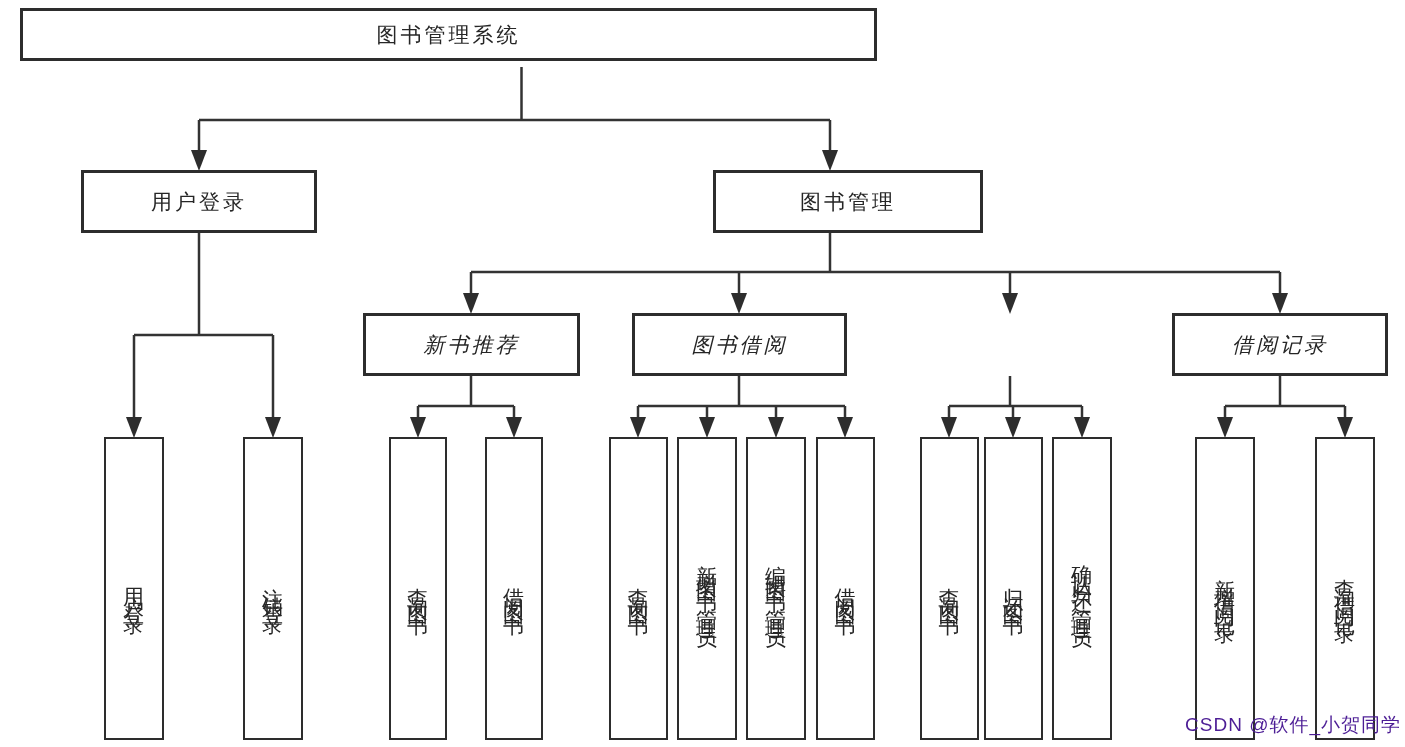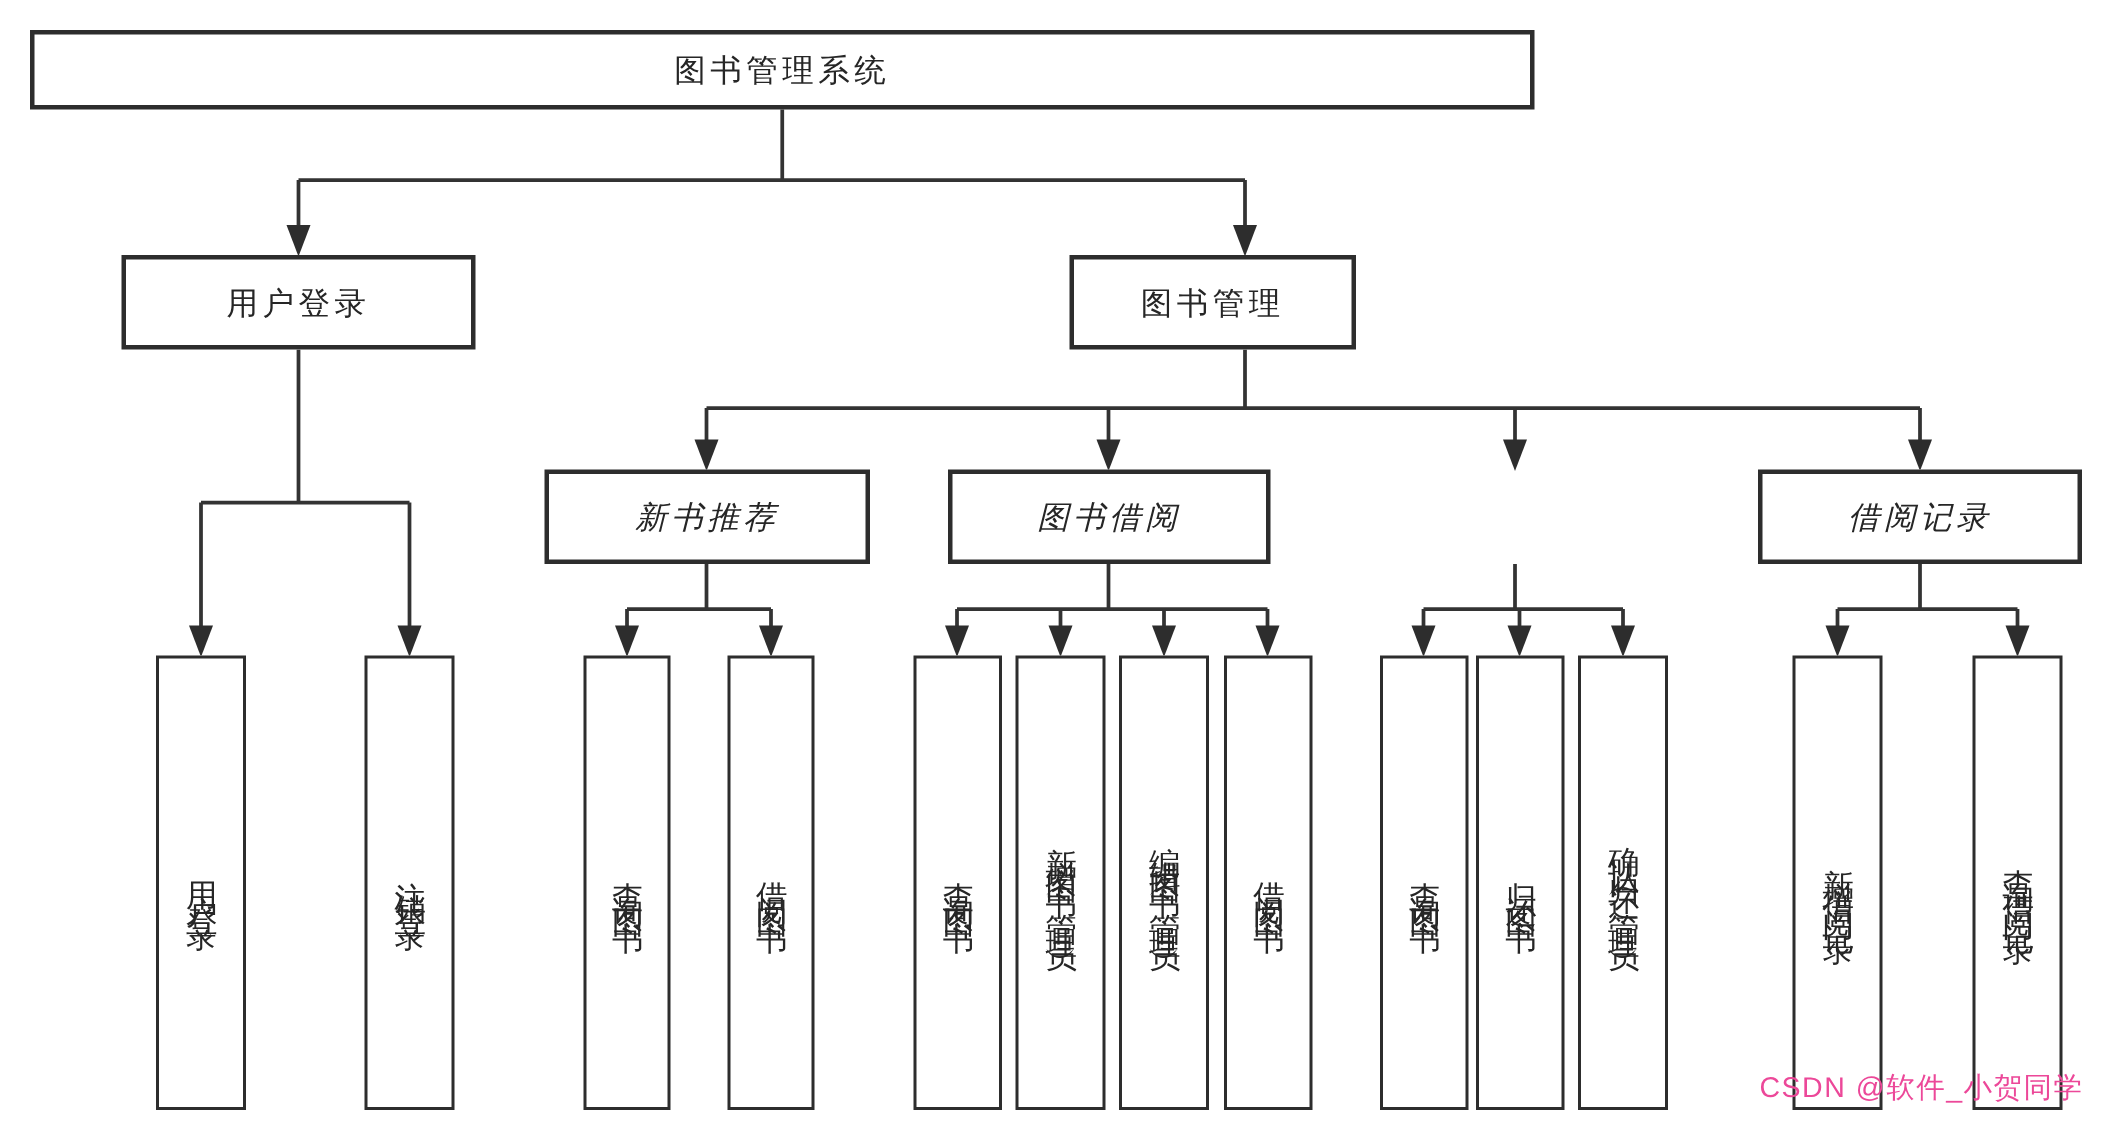--- a/index.html
+++ b/index.html
@@ -31,23 +31,23 @@
     display: flex;
     align-items: center;
     justify-content: center;
   }
   .hlabel {
     font-size: 21px;
     letter-spacing: 3px;
     color: #262626;
     white-space: nowrap;
   }
-  .root-box  { left: 20px;  top: 20px;  width: 1003px; height: 53px; text-align: center; }
+  .root-box  { left: 20px;  top: 8px;  width: 857px; height: 53px; text-align: center; }
   .l2-a      { left: 81px;  top: 170px; width: 236px;  height: 63px; }
-  .l2-b      { left: 713px; top: 170px; width: 191px;  height: 63px; }
+  .l2-b      { left: 713px; top: 170px; width: 270px;  height: 63px; }
   .l3        { top: 313px;  height: 63px; font-style: italic; }
   .l3-1 { left: 363px;  width: 217px; }
   .l3-2 { left: 632px;  width: 215px; }
   .l3-3 { left: 902px;  width: 216px; }
   .l3-4 { left: 1172px; width: 216px; }
   .leaf {
     top: 437px;
     height: 303px;
     border-width: 2.5px;
   }
@@ -69,24 +69,24 @@
   .leaf-7  { left: 746px;  width: 60px; }
   .leaf-8  { left: 816px;  width: 59px; }
   .leaf-9  { left: 920px;  width: 59px; }
   .leaf-10 { left: 984px;  width: 59px; }
   .leaf-11 { left: 1052px; width: 60px; }
   .leaf-12 { left: 1195px; width: 60px; }
   .leaf-13 { left: 1315px; width: 60px; }
   .watermark {
     position: absolute;
     top: 712px;
-    right: 16px;
+    right: 4px;
     font-size: 19px;
     letter-spacing: 1px;
-    color: #ec4899;
+    color: #4c1d95;
     z-index: 5;
     white-space: nowrap;
   }
 </style>
 </head>
 <body>
 
 <div id="stage">
 
   <svg id="connectors" viewBox="0 0 1405 747" xmlns="http://www.w3.org/2000/svg">

